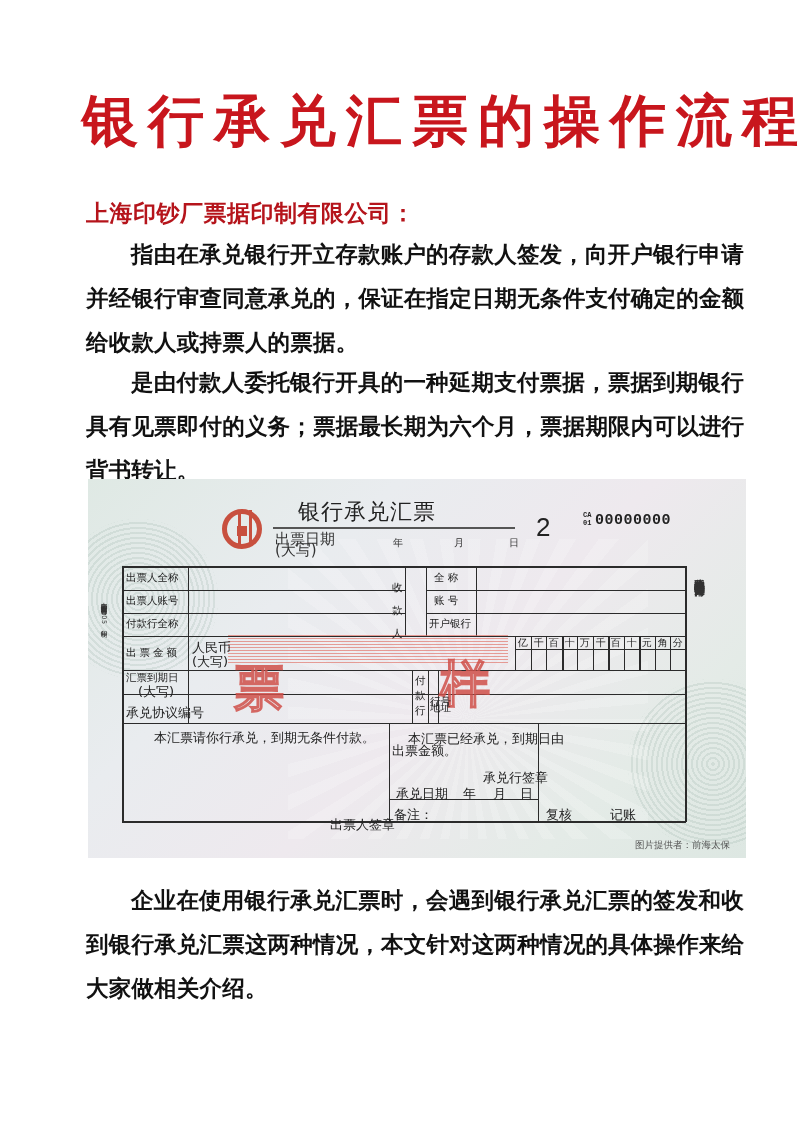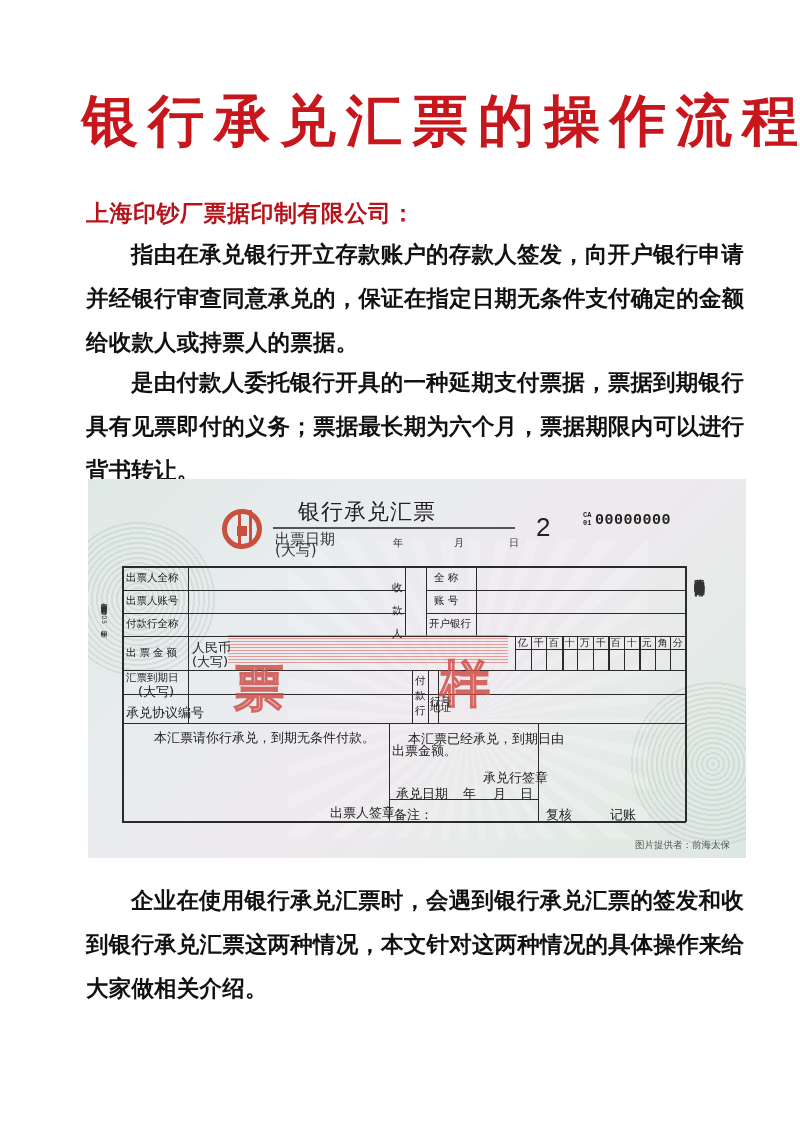--- a/index.html
+++ b/index.html
@@ -198,21 +198,21 @@
   <div class="digit" style="left:536px">十</div>
   <div class="digit" style="left:551px">元</div>
   <div class="digit" style="left:567px">角</div>
   <div class="digit" style="left:582px">分</div>
 
   <div class="lbl" style="left:327px;top:194px;width:12px;white-space:normal;line-height:15px">付款行</div>
   <div class="lbl" style="left:342px;top:216px">行号</div>
   <div class="lbl" style="left:342px;top:222px">地址</div>
 
   <div class="lbl sm" style="left:66px;top:250px">本汇票请你行承兑，到期无条件付款。</div>
-  <div class="lbl sm" style="left:242px;top:325px">出票人签章</div>
+  <div class="lbl sm" style="left:242px;top:337px">出票人签章</div>
   <div class="lbl sm" style="left:320px;top:251px">本汇票已经承兑，到期日由</div>
   <div class="lbl sm" style="left:304px;top:263px">出票金额。</div>
   <div class="lbl sm" style="left:395px;top:290px">承兑行签章</div>
   <div class="lbl sm" style="left:308px;top:306px">承兑日期</div>
   <span class="lbl sm" style="left:375px;top:306px">年</span>
   <span class="lbl sm" style="left:405px;top:306px">月</span>
   <span class="lbl sm" style="left:432px;top:306px">日</span>
   <div class="lbl sm" style="left:306px;top:327px">备注：</div>
   <div class="lbl sm" style="left:458px;top:327px">复核</div>
   <div class="lbl sm" style="left:522px;top:327px">记账</div>

